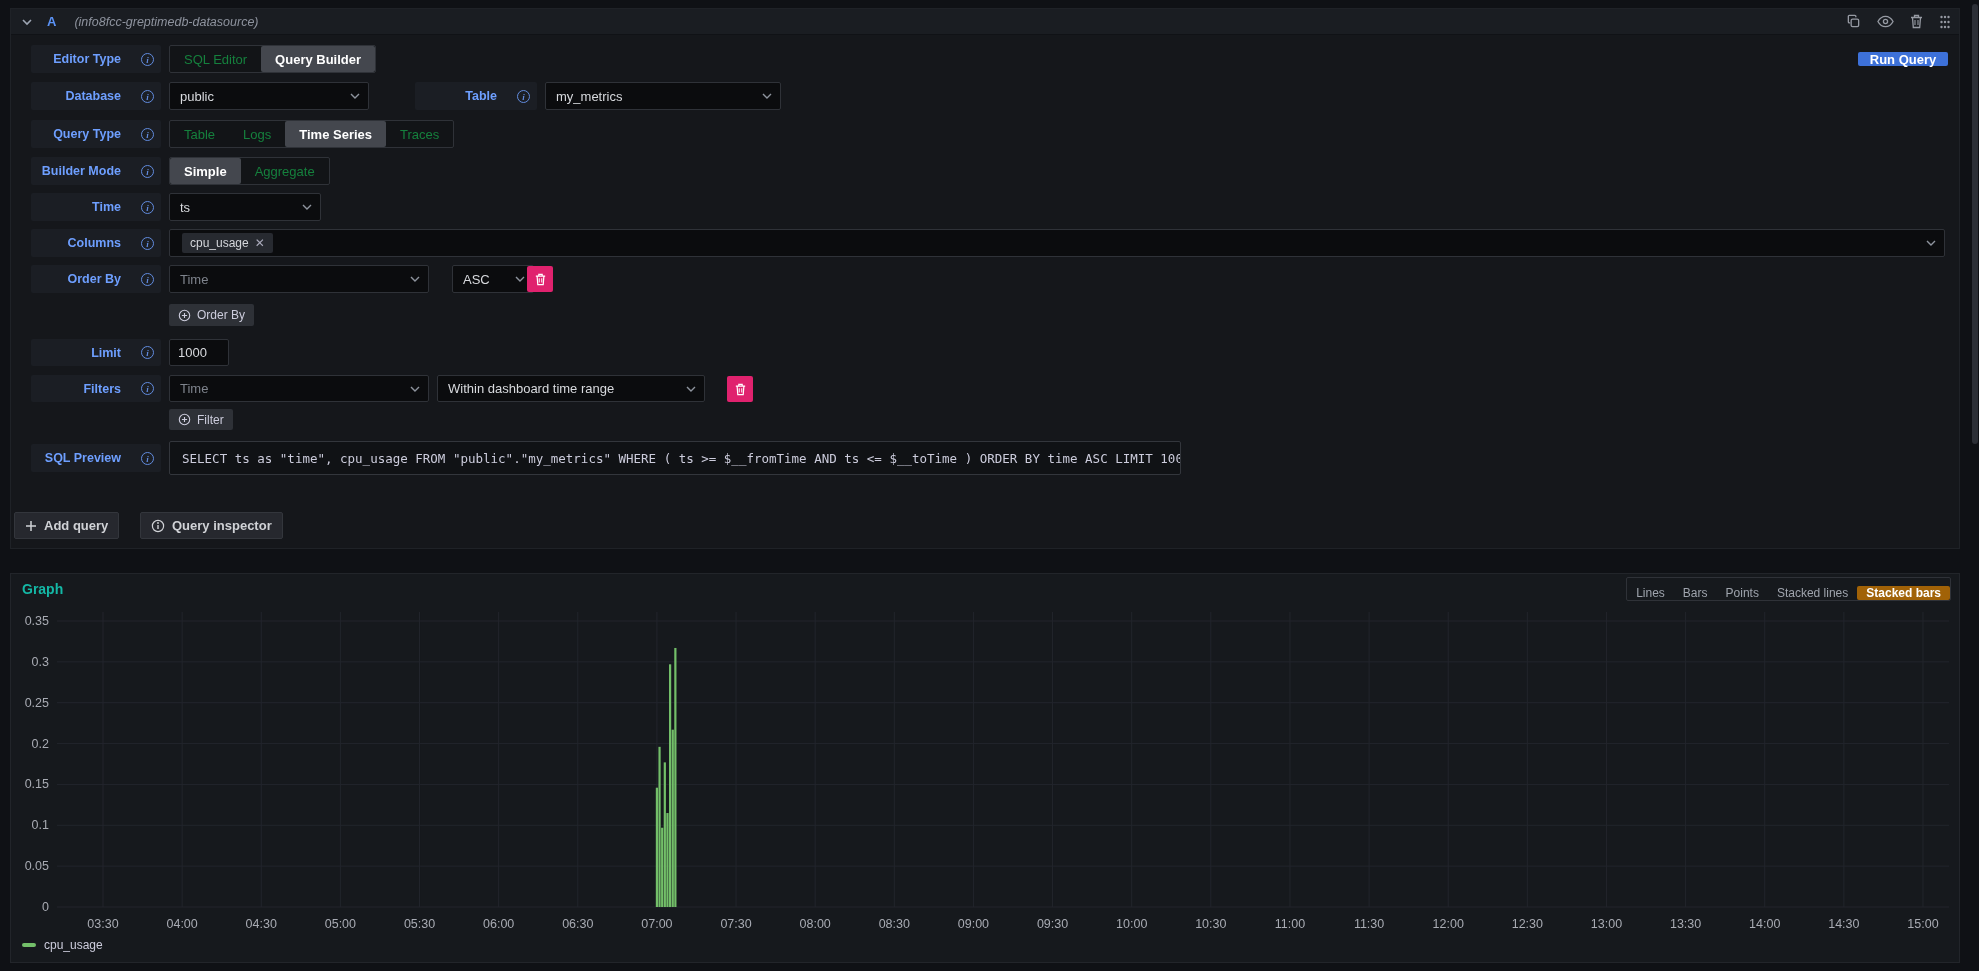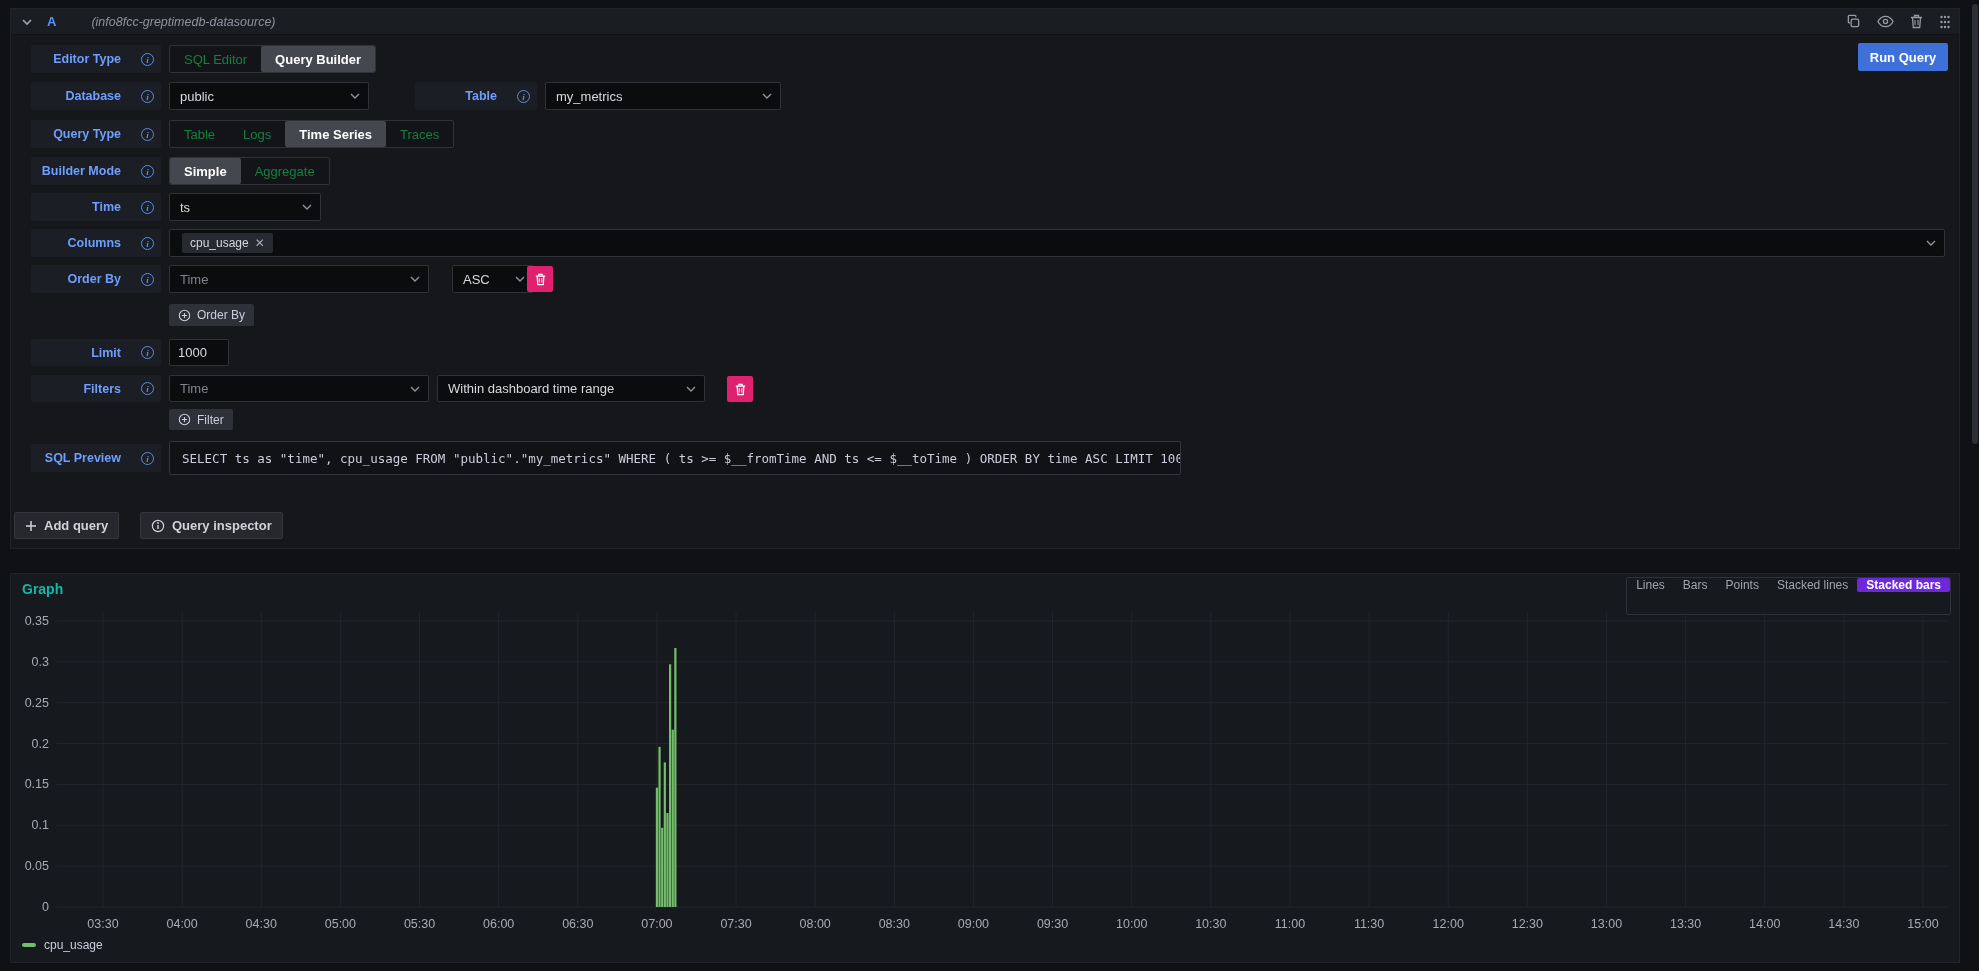--- a/index.html
+++ b/index.html
@@ -4,50 +4,50 @@
 <style>
   html,body{margin:0;padding:0;background:#0f1115;}
   .root{position:relative;width:1979px;height:971px;background:#0f1115;
         font-family:"Liberation Sans",sans-serif;color:#ccccdc;overflow:hidden;}
 
   
   .card{position:absolute;left:10px;top:8px;width:1950px;height:541px;background:#15171b;border:1px solid #1f2227;box-sizing:border-box;}
   .qheader{position:absolute;left:0;top:0;width:100%;height:26px;background:#1a1d22;display:flex;align-items:center;border-bottom:1px solid #101216;box-sizing:border-box;}
   .collapse{margin-left:10px;display:flex;align-items:center;cursor:pointer;}
   .refid{margin-left:14px;font-size:13px;font-weight:700;color:#5b93f7;}
-  .dsname{margin-left:35px;font-size:12.5px;font-style:italic;color:#8e939e;}
+  .dsname{margin-left:18px;font-size:12.5px;font-style:italic;color:#8e939e;}
   .hicons{margin-left:auto;margin-right:8px;display:flex;align-items:center;gap:16px;}
   .hicon{display:flex;align-items:center;cursor:pointer;}
 
   
   .row{position:absolute;left:0;width:100%;height:28px;}
   .rlabel{position:absolute;left:20px;width:130px;height:100%;background:#1b1e24;display:flex;align-items:center;justify-content:flex-end;padding:0 7px 0 9px;box-sizing:border-box;border-radius:2px;gap:20px;}
   .rlabel span.lt{font-size:12.5px;font-weight:600;color:#6e9fff;}
   .info{width:13px;height:13px;border:1px solid #6e9fff;border-radius:50%;color:#6e9fff;font-size:9px;line-height:13px;text-align:center;font-weight:700;box-sizing:border-box;opacity:.85;font-family:"Liberation Serif",serif;font-style:italic;}
   .select{position:absolute;height:100%;background:#0b0c0e;border:1px solid #2f3238;border-radius:2px;display:flex;align-items:center;padding:0 8px 0 10px;box-sizing:border-box;font-size:13px;color:#d8dade;cursor:pointer;}
   .select .chev{margin-left:auto;display:flex;align-items:center;padding-left:8px;}
   .select.ph{color:#7e838c;}
   .rgroup{position:absolute;height:100%;display:inline-flex;background:#121417;border:1px solid #2f3238;border-radius:2px;box-sizing:border-box;align-items:stretch;}
   .ritem{display:flex;align-items:center;padding:0 14px;font-size:13px;color:#15803d;cursor:pointer;white-space:nowrap;}
   .ritem.sel{background:#44474e;color:#fff;font-weight:700;border-radius:2px;}
   .chip{display:inline-flex;align-items:center;gap:6px;background:#272a30;border-radius:2px;padding:3px 8px;font-size:12px;color:#d5d7db;margin-left:2px;}
   .chip .x{color:#aab;cursor:pointer;font-size:12px;}
   .trashbtn{position:absolute;width:26px;height:26px;top:1px;background:#e0226e;border-radius:2px;display:flex;align-items:center;justify-content:center;cursor:pointer;}
   .plusbtn{position:absolute;height:22px;background:#2e3137;border-radius:2px;display:inline-flex;align-items:center;gap:6px;padding:0 9px;font-size:12px;color:#ccccdc;cursor:pointer;}
   .limitbox{position:absolute;left:158px;width:60px;height:27px;background:#0b0c0e;border:1px solid #2f3238;border-radius:2px;box-sizing:border-box;display:flex;align-items:center;padding:0 8px;font-size:13px;color:#d8dade;}
   .sqlbox{position:absolute;left:158px;width:1012px;height:34px;background:#101215;border:1px solid #33363c;border-radius:2px;box-sizing:border-box;display:flex;align-items:center;padding:0 12px;font-family:"DejaVu Sans Mono",monospace;font-size:12.5px;color:#ccccdc;white-space:nowrap;overflow:hidden;}
-  .runquery{position:absolute;left:1858px;top:43px;width:90px;height:28px;background:#3d71d9;border-radius:2px;color:#fff;font-size:13px;font-weight:600;display:flex;align-items:center;justify-content:center;cursor:pointer;}
+  .runquery{position:absolute;left:1858px;top:52px;width:90px;height:14px;background:#3d71d9;border-radius:2px;color:#fff;font-size:13px;font-weight:600;display:flex;align-items:center;justify-content:center;cursor:pointer;}
   .footbtn{position:absolute;height:27px;background:#26282e;border:1px solid #33363c;border-radius:2px;box-sizing:border-box;display:inline-flex;align-items:center;gap:7px;padding:0 10px;font-size:13px;font-weight:600;color:#d0d2d6;cursor:pointer;}
 
   
   .panel{position:absolute;left:10px;top:573px;width:1950px;height:390px;background:#16191d;border:1px solid #22252a;box-sizing:border-box;}
   .ptitle{position:absolute;left:11px;top:7px;font-size:14px;font-weight:700;color:#14b8a6;}
-  .modegroup{position:absolute;right:8px;top:3px;height:38px;display:inline-flex;border:1px solid #2f3238;border-radius:2px;background:#16191d;align-items:flex-start;box-sizing:border-box;}
+  .modegroup{position:absolute;right:8px;top:3px;height:24px;display:inline-flex;border:1px solid #2f3238;border-radius:2px;background:#16191d;align-items:flex-end;box-sizing:border-box;}
   .modegroup .ritem{padding:0 9px;font-size:12px;color:#9fa4ad;}
-  .modegroup .ritem.sel{background:#6d28d9;color:#fff;font-weight:700;}
+  .modegroup .ritem.sel{background:#a16207;color:#fff;font-weight:700;}
   #chart-svg{position:absolute;left:0;top:30px;font-family:"Liberation Sans",sans-serif;}
   .legend{position:absolute;left:11px;top:364px;display:flex;align-items:center;gap:8px;cursor:pointer;}
   .legend .mark{width:14px;height:4px;border-radius:2px;background:#73bf69;}
   .legend .ltext{font-size:12px;color:#ccccdc;}
 
   
   .sbthumb{position:absolute;right:1px;top:4px;width:6px;height:440px;background:#2c2f36;border-radius:3px;}
 </style>
 </head>
 <body>

